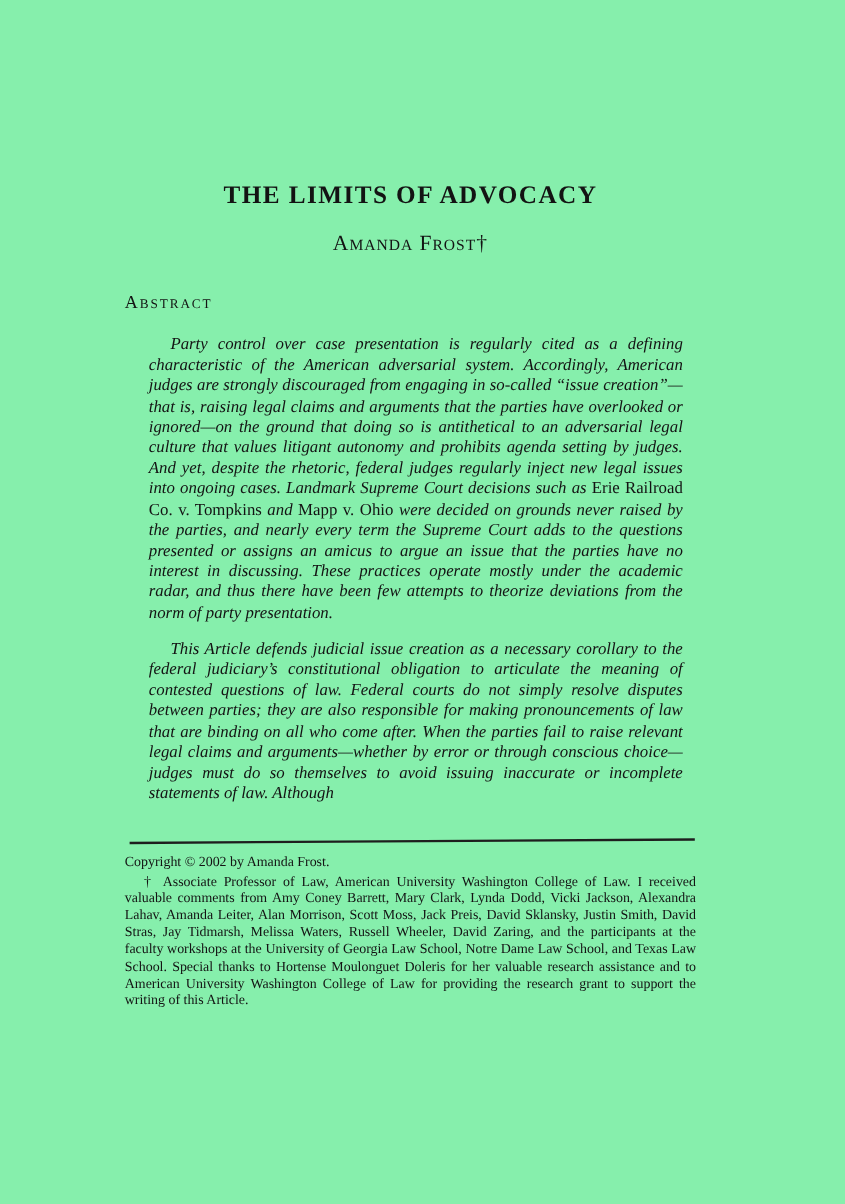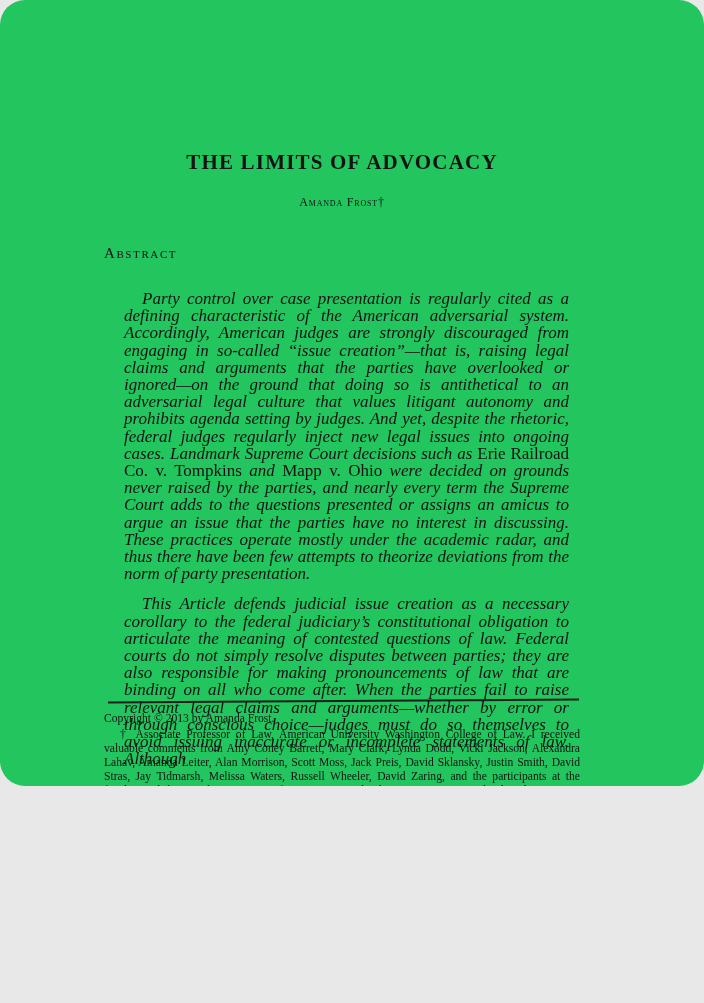--- a/index.html
+++ b/index.html
@@ -3,73 +3,71 @@
 <meta charset="utf-8">
 <style>
   html, body {
     margin: 0;
     padding: 0;
     background: #e8e8e8;
   }
   .page {
     position: relative;
     width: 704px;
-    height: 786px;
+    height: 1003px;
     margin: 0 auto;
-    background: #22c55e;
+    background: #86efac;
     color: #131313;
     font-family: "Liberation Serif", "DejaVu Serif", serif;
     overflow: hidden;
-    border-radius: 25px;
   }
   .doc-title {
     position: absolute;
     left: 104px;
     top: 149px;
     width: 476px;
     margin: 0;
     text-align: center;
     font-size: 21px;
     font-weight: bold;
     letter-spacing: 1.2px;
     line-height: 26px;
     white-space: nowrap;
   }
   .author-line {
     position: absolute;
     left: 104px;
     top: 193px;
     width: 476px;
     text-align: center;
-    font-size: 12px;
+    font-size: 18px;
     font-variant: small-caps;
     letter-spacing: 0.8px;
     line-height: 19px;
   }
   .abstract-heading {
     position: absolute;
     left: 104px;
     top: 244px;
     width: 476px;
     font-size: 15px;
     font-variant: small-caps;
     letter-spacing: 1.6px;
     line-height: 19px;
   }
   .abstract-body {
     position: absolute;
     left: 124px;
     top: 279px;
     width: 445px;
-    font-size: 17px;
+    font-size: 14px;
     line-height: 17.2px;
     font-style: italic;
     text-align: justify;
     text-justify: inter-word;
-    margin-top: 11px;
   }
   .abstract-body p {
     margin: 0;
     text-indent: 18px;
   }
   .abstract-body p + p {
     margin-top: 13px;
     font-family: Liberation Serif, serif;
   }
   .case-name {
@@ -117,17 +115,17 @@
   <div class="abstract-heading">Abstract</div>
 
   <div class="abstract-body">
     <p><span>Party control over case presentation is regularly cited as a defining characteristic of the American adversarial system. Accordingly, American judges are strongly discouraged from engaging in so-called “issue creation”—that is, raising legal claims and arguments that the parties have overlooked or ignored—on the ground that doing so is antithetical to an adversarial legal culture that values litigant autonomy and prohibits agenda setting by judges. And yet, despite the rhetoric, federal judges regularly inject new legal issues into ongoing cases. Landmark Supreme Court decisions such as </span><span class="case-name">Erie Railroad Co. v. Tompkins</span><span> and </span><span class="case-name">Mapp v. Ohio</span><span> were decided on grounds never raised by the parties, and nearly every term the Supreme Court adds to the questions presented or assigns an amicus to argue an issue that the parties have no interest in discussing. These practices operate mostly under the academic radar, and thus there have been few attempts to theorize deviations from the norm of party presentation.</span></p>
     <p>This Article defends judicial issue creation as a necessary corollary to the federal judiciary’s constitutional obligation to articulate the meaning of contested questions of law. Federal courts do not simply resolve disputes between parties; they are also responsible for making pronouncements of law that are binding on all who come after. When the parties fail to raise relevant legal claims and arguments—whether by error or through conscious choice—judges must do so themselves to avoid issuing inaccurate or incomplete statements of law. Although</p>
   </div>
 
   <div class="footnote-rule"></div>
 
   <div class="footnote-block">
-    <p>Copyright © 2013 by Amanda Frost.</p>
+    <p>Copyright © 2002 by Amanda Frost.</p>
     <p class="footnote-para"><span class="dagger">†</span><span>Associate Professor of Law, American University Washington College of Law. I received valuable comments from Amy Coney Barrett, Mary Clark, Lynda Dodd, Vicki Jackson, Alexandra Lahav, Amanda Leiter, Alan Morrison, Scott Moss, Jack Preis, David Sklansky, Justin Smith, David Stras, Jay Tidmarsh, Melissa Waters, Russell Wheeler, David Zaring, and the participants at the faculty workshops at the University of Georgia Law School, Notre Dame Law School, and Texas Law School. Special thanks to Hortense Moulonguet Doleris for her valuable research assistance and to American University Washington College of Law for providing the research grant to support the writing of this Article.</span></p>
   </div>
 
 </div>
 
 </body></html>

